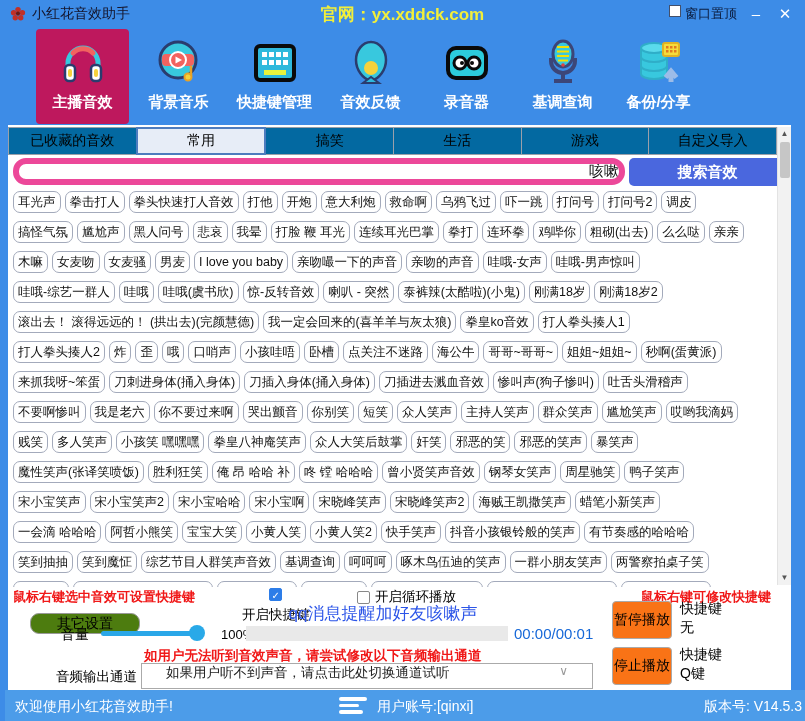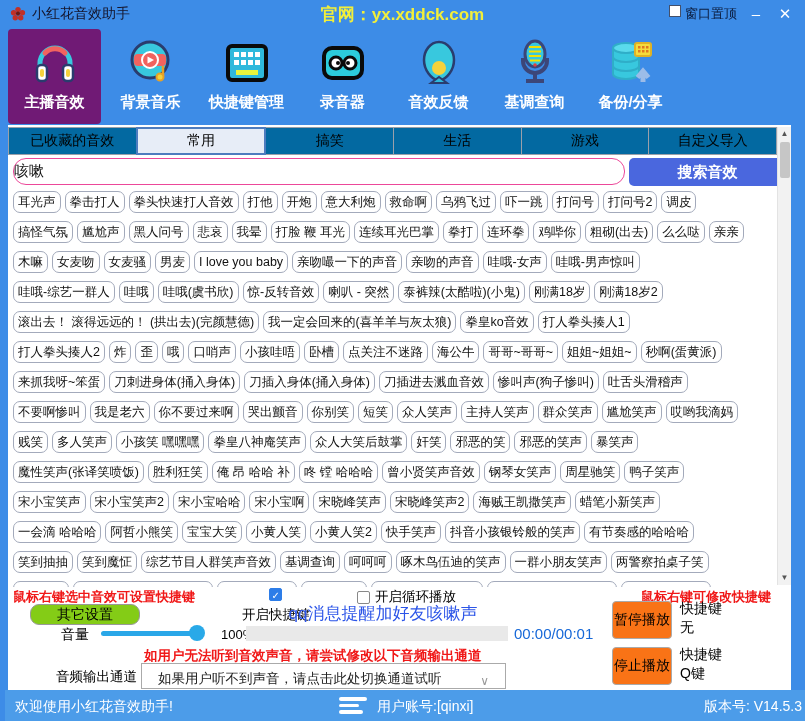--- a/index.html
+++ b/index.html
@@ -12,34 +12,34 @@
   .tb-title { font-size:14px; color:#14142A; }
   .tb-site { position:absolute; left:50%; transform:translateX(-50%); color:#F2EF3A; font-weight:bold; font-size:17px; }
   .tb-right { margin-left:auto; display:flex; gap:9px; }
   .cb-small { width:12px; height:12px; background:#fff; border:1px solid #44506A; display:inline-block; }
   .pin-label { font-size:13px; color:#0A1A3A; margin-left:-5px; }
   .win-btn { color:#fff; font-size:15px; width:20px; text-align:center; cursor:default; }
 
   
   .toolbar { height:97px; display:flex; padding-left:8px; }
   .tool-item { width:93px; height:95px; margin:1px 3px 0 0; border-radius:4px; display:flex; flex-direction:column; align-items:center; padding-top:5px; }
-  .tool-item.active { background:#701a75; }
+  .tool-item.active { background:#be185d;margin-left:28px; }
   .tool-icon { height:58px; display:flex; align-items:center; justify-content:center; }
   .tool-label { color:#fff; font-weight:bold; font-size:15px; white-space:nowrap; margin-top:1px; }
 
   
   .content { position:absolute; left:8px; top:125px; width:783px; height:565px; background:#fff; }
 
   .tabs { position:absolute; left:0; top:2px; width:769px; height:28px; display:flex; }
   .tab { flex:1; border:1px solid #9AA0AA; margin-left:-1px; display:flex; align-items:center; justify-content:center; font-size:14px; background:#0369a1; color:#000; cursor:default; }
   .tab:first-child { margin-left:0; }
   .tab.active { background:#E7EDF7; border:2px solid #4E7CBE; z-index:2; }
 
   .search-row { position:absolute; left:5px; top:33px; width:776px; height:28px; display:flex; }
-  .search-input { width:612px; height:27px; border:1px solid #ec4899; border-radius:13px; text-align:left; font-size:15px; color:#111; outline:none; font-family:Liberation Sans, sans-serif; }
+  .search-input { width:612px; height:27px; border:6px solid #ec4899; border-radius:13px; text-align:right; font-size:15px; color:#111; outline:none; font-family:Liberation Sans, sans-serif; }
   .search-btn { margin-left:4px; width:157px; height:28px; background:#4A67DE; color:#fff; border:none; border-radius:5px; font-size:15px; font-weight:bold; font-family:inherit; cursor:default; }
 
   .list { position:absolute; left:5px; top:64px; width:764px; height:398px; overflow:hidden; padding-top:2px; }
   .sound-row { display:flex; gap:4px; margin-bottom:8px; height:22px; white-space:nowrap; }
   .sound-btn { flex:0 0 auto; font-size:12.5px; padding:0 4px; height:22px; line-height:20px; background:#fff; border:1px solid #A3AABB; border-radius:7px; color:#111; font-family:inherit; cursor:default; }
 
   .vscroll { position:absolute; right:0; top:2px; width:14px; height:458px; background:#F2F2F2; border-left:1px solid #E3E3E3; }
   .vs-arrow { height:14px; text-align:center; font-size:8px; color:#555; line-height:14px; }
   .vs-arrow.up::after { content:"▲"; }
   .vs-arrow.down::after { content:"▼"; }
@@ -50,38 +50,38 @@
   .controls { position:absolute; left:0; top:462px; width:783px; height:103px; font-size:13.5px; }
   .controls > * { position:absolute; }
   .c-hint-left { left:5px; top:1px; color:#F01818; font-weight:bold; font-size:13px; }
   .c-hint-right { left:633px; top:1px; color:#F01818; font-weight:bold; font-size:13px; }
   .c-chk { display:flex; align-items:center; gap:5px; font-size:13.5px; color:#000; }
   .c-chk1 { left:234px; top:1px;flex-direction:column; }
   .c-chk2 { left:349px; top:1px; }
   .cb { width:13px; height:13px; background:#fff; border:1px solid #888; border-radius:2px; display:inline-block; }
   .cb.checked { background:#2D7DE8; border-color:#2D7DE8; }
   .cb.checked::after { content:"✓"; color:#fff; font-size:10px; display:block; text-align:center; line-height:13px; }
-  .c-settings { left:22px; top:17px; width:110px; height:21px; background:#84cc16; border:1px solid #999; border-radius:9px; font-size:14px; font-family:inherit; cursor:default; }
+  .c-settings { left:22px; top:26px; width:110px; height:21px; background:#4d7c0f; border:1px solid #999; border-radius:9px; font-size:14px; font-family:inherit; cursor:default; }
   .c-playing { left:225px; top:15px; width:300px; text-align:center; color:#2C55E8; font-size:17px; }
   .c-pause, .c-stop { width:60px; height:38px; background:#f97316; border:1px solid #AAA; border-radius:4px; font-size:14px; font-family:inherit; cursor:default; }
   .c-pause { left:604px; top:14px; }
   .c-stop  { left:604px; top:60px; }
   .c-hk { font-size:14px; line-height:19px; color:#000; }
   .c-hk-pause { left:672px; top:12px; }
   .c-hk-stop  { left:672px; top:58px; }
   .c-vol-label { left:53px; top:39px; font-size:14px; }
   .c-slider { left:93px; top:38px; width:112px; height:16px; }
   .c-slider .track { position:absolute; left:0; top:6px; width:102px; height:5px; background:#2AA7E8; border-radius:3px; }
   .c-slider .thumb { position:absolute; left:88px; top:0; width:16px; height:16px; border-radius:50%; background:#29A9E8; }
   .c-vol-val { left:213px; top:40px; font-size:13px; }
   .c-progress { left:238px; top:39px; width:262px; height:15px; background:#E9E9E9; }
   .c-time { left:506px; top:38px; color:#1668D8; font-size:15px; }
   .c-warn { left:136px; top:60px; color:#F01818; font-weight:bold; font-size:13.5px; }
   .c-chan-label { left:48px; top:81px; font-size:13.5px; }
-  .c-chan-select { left:133px; top:76px; width:365px; height:26px; border:1px solid #AAA; display:flex; align-items:flex-end; padding:0 16px; font-size:13.5px; color:#222; background:#fff; }
+  .c-chan-select { left:133px; top:76px; width:452px; height:26px; border:1px solid #AAA; display:flex; align-items:flex-start; padding:0 24px; font-size:13.5px; color:#222; background:#fff; }
   .chev { margin-left:auto; color:#999; font-size:12px; }
   .chev::after { content:"∨"; }
 
   
   .statusbar { position:absolute; left:5px; top:690px; width:805px; height:31px; background:#4C9CE9; color:#fff; font-size:14px; }
   .statusbar > * { position:absolute; top:8px; }
   .sb-welcome { left:10px; }
   .burger { left:334px; top:7px; width:28px; }
   .burger i { display:block; height:3.5px; background:#fff; border-radius:2px; margin-bottom:3.2px; }
   .burger i:nth-child(1){ width:28px; } .burger i:nth-child(2){ width:20px; } .burger i:nth-child(3){ width:24px; }
@@ -156,38 +156,38 @@
             <rect x="34" y="23" width="5" height="5"></rect>
           </g>
           <rect x="15" y="33" width="22" height="5" fill="#E8F53C"></rect>
         </svg>
       </div>
       <div class="tool-label">快捷键管理</div>
     </div>
     <div class="tool-item">
       <div class="tool-icon">
         <svg viewBox="0 0 52 52" width="52" height="52">
+          <path d="M26 5C17 5 11 14 11 23c0 10 7 19 15 21 8-2 15-11 15-21C41 14 35 5 26 5z" fill="#38C8DE" stroke="#2A3C6E" stroke-width="2.5"></path>
+          <circle cx="26" cy="31" r="7" fill="#F5D23C"></circle>
+          <path d="M18 46h16l-8-6z" fill="#2FB9DC" stroke="#2A3C6E" stroke-width="2"></path>
+        </svg>
+      </div>
+      <div class="tool-label">音效反馈</div>
+    </div>
+    <div class="tool-item">
+      <div class="tool-icon">
+        <svg viewBox="0 0 52 52" width="52" height="52">
           <rect x="7" y="11" width="38" height="30" rx="8" fill="#2CCCDC" stroke="#0A0A0A" stroke-width="4"></rect>
           <circle cx="19" cy="26" r="6" fill="#fff" stroke="#0A0A0A" stroke-width="3"></circle>
           <circle cx="33" cy="26" r="6" fill="#fff" stroke="#0A0A0A" stroke-width="3"></circle>
           <circle cx="21" cy="26" r="2" fill="#0A0A0A"></circle>
           <circle cx="31" cy="26" r="2" fill="#0A0A0A"></circle>
         </svg>
       </div>
       <div class="tool-label">录音器</div>
-    </div>
-    <div class="tool-item">
-      <div class="tool-icon">
-        <svg viewBox="0 0 52 52" width="52" height="52">
-          <path d="M26 5C17 5 11 14 11 23c0 10 7 19 15 21 8-2 15-11 15-21C41 14 35 5 26 5z" fill="#38C8DE" stroke="#2A3C6E" stroke-width="2.5"></path>
-          <circle cx="26" cy="31" r="7" fill="#F5D23C"></circle>
-          <path d="M18 46h16l-8-6z" fill="#2FB9DC" stroke="#2A3C6E" stroke-width="2"></path>
-        </svg>
-      </div>
-      <div class="tool-label">音效反馈</div>
     </div>
     <div class="tool-item">
       <div class="tool-icon">
         <svg viewBox="0 0 52 52" width="52" height="52">
           <ellipse cx="26" cy="17" rx="10" ry="13" fill="#38C8DE" stroke="#3C4678" stroke-width="3"></ellipse>
           <g stroke="#F5E000" stroke-width="2.2" fill="none">
             <path d="M20 10h12M20 14.5h12M20 19h12M21 23.5h10"></path>
           </g>
           <path d="M14 21v3a12 12 0 0 0 24 0v-3" fill="none" stroke="#3C4678" stroke-width="4"></path>
           <path d="M26 36v6M17 44h18" stroke="#3C4678" stroke-width="4"></path>

